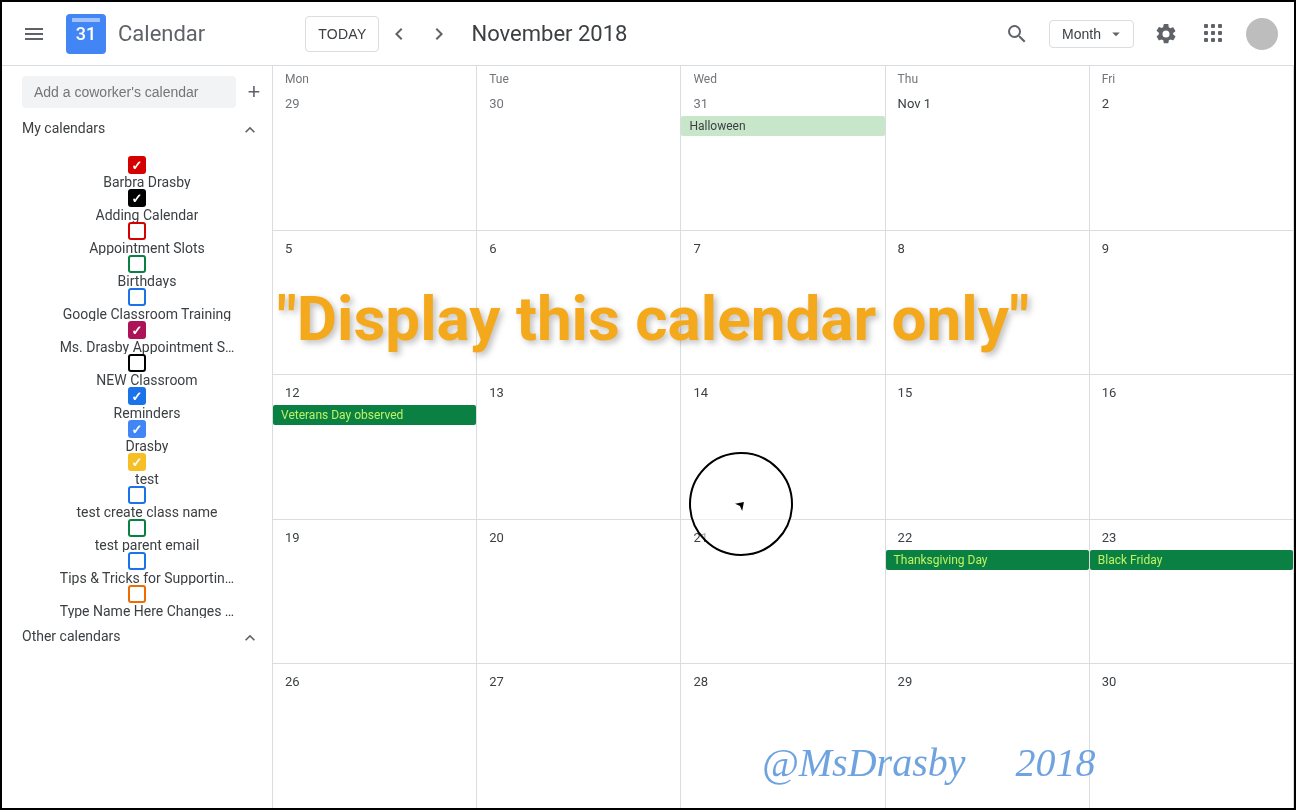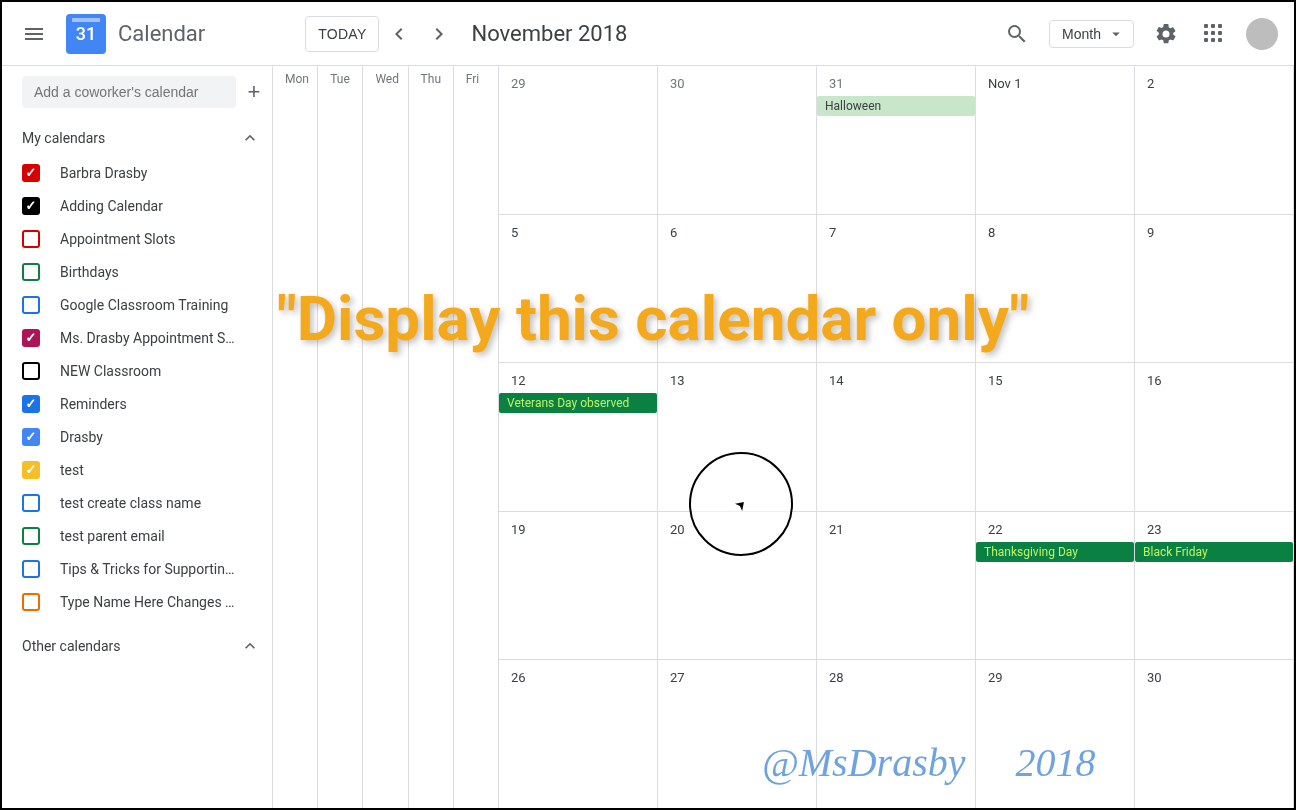--- a/index.html
+++ b/index.html
@@ -26,33 +26,33 @@
   .apps-grid span { background:#5f6368; border-radius:1px; }
   .account-circle { width:32px; height:32px; border-radius:50%; background:#bdbdbd; }
 
   
   .main { display:flex; height:calc(100% - 64px); }
   .sidebar { width:270px; padding:8px 0 0 20px; overflow:hidden; }
   .add-coworker { display:flex; align-items:center; height:36px; }
   .add-coworker-input { flex:1; border:none; font-size:14px; color:#5f6368; background:#f1f3f4; padding:8px 12px; border-radius:4px; }
   .add-btn { width:36px; height:36px; border:none; background:none; cursor:pointer; font-size:22px; color:#5f6368; }
 
-  .section-header { display:flex; align-items:center; justify-content:space-between; height:36px; margin-top:10px; padding-right:12px; cursor:pointer; }
+  .section-header { display:flex; align-items:flex-start; justify-content:space-between; height:36px; margin-top:10px; padding-right:12px; cursor:pointer; }
   .section-header span { font-size:14px; color:#3c4043; }
   .section-header svg { width:20px; height:20px; fill:#5f6368; }
 
   .cal-list { list-style:none; }
-  .cal-item { display:flex; align-items:center; height:33px; cursor:pointer; }
+  .cal-item { display:flex; align-items:center; height:33px; cursor:pointer;flex-direction:column; }
   .cal-check { width:18px; height:18px; border-radius:3px; margin-right:20px; flex-shrink:0; display:flex; align-items:center; justify-content:center; }
   .cal-check.checked::after { content:'✓'; color:#fff; font-size:13px; font-weight:bold; }
   .cal-check.unchecked { background:#fff !important; box-shadow: inset 0 0 0 2px currentColor; }
   .cal-label { font-size:14px; color:#3c4043; white-space:nowrap; overflow:hidden; text-overflow:ellipsis; max-width:200px; }
 
   
-  .grid { flex:1; display:flex; flex-direction:row; border-left:1px solid #dadce0; }
+  .grid { flex:1; display:flex; flex-direction:column; border-left:1px solid #dadce0; }
   .weekday-row { display:flex; }
   .weekday-row > div, .week-row > div { flex:1; border-right:1px solid #dadce0; padding:6px 12px 0; position:relative; min-width:0; }
   .weekday-row > div { border-right:1px solid #dadce0; }
   .weekday-label { font-size:12px; color:#70757a; }
   .week-row { display:flex; flex:1; border-top:1px solid #dadce0; position:relative; }
   .day-num { font-size:13px; color:#3c4043; margin-top:4px; display:inline-block; }
   .day-num.other-month { color:#70757a; }
   .day-num.emph { font-weight:400; }
   .event { margin:4px -12px 0 -12px; background:#0b8043; color:#bef264; font-size:12px; padding:3px 8px; border-radius:2px; white-space:nowrap; overflow:hidden; text-overflow:ellipsis; }
   .event.pale { background:#c8e6c9; color:#3c4043; }

